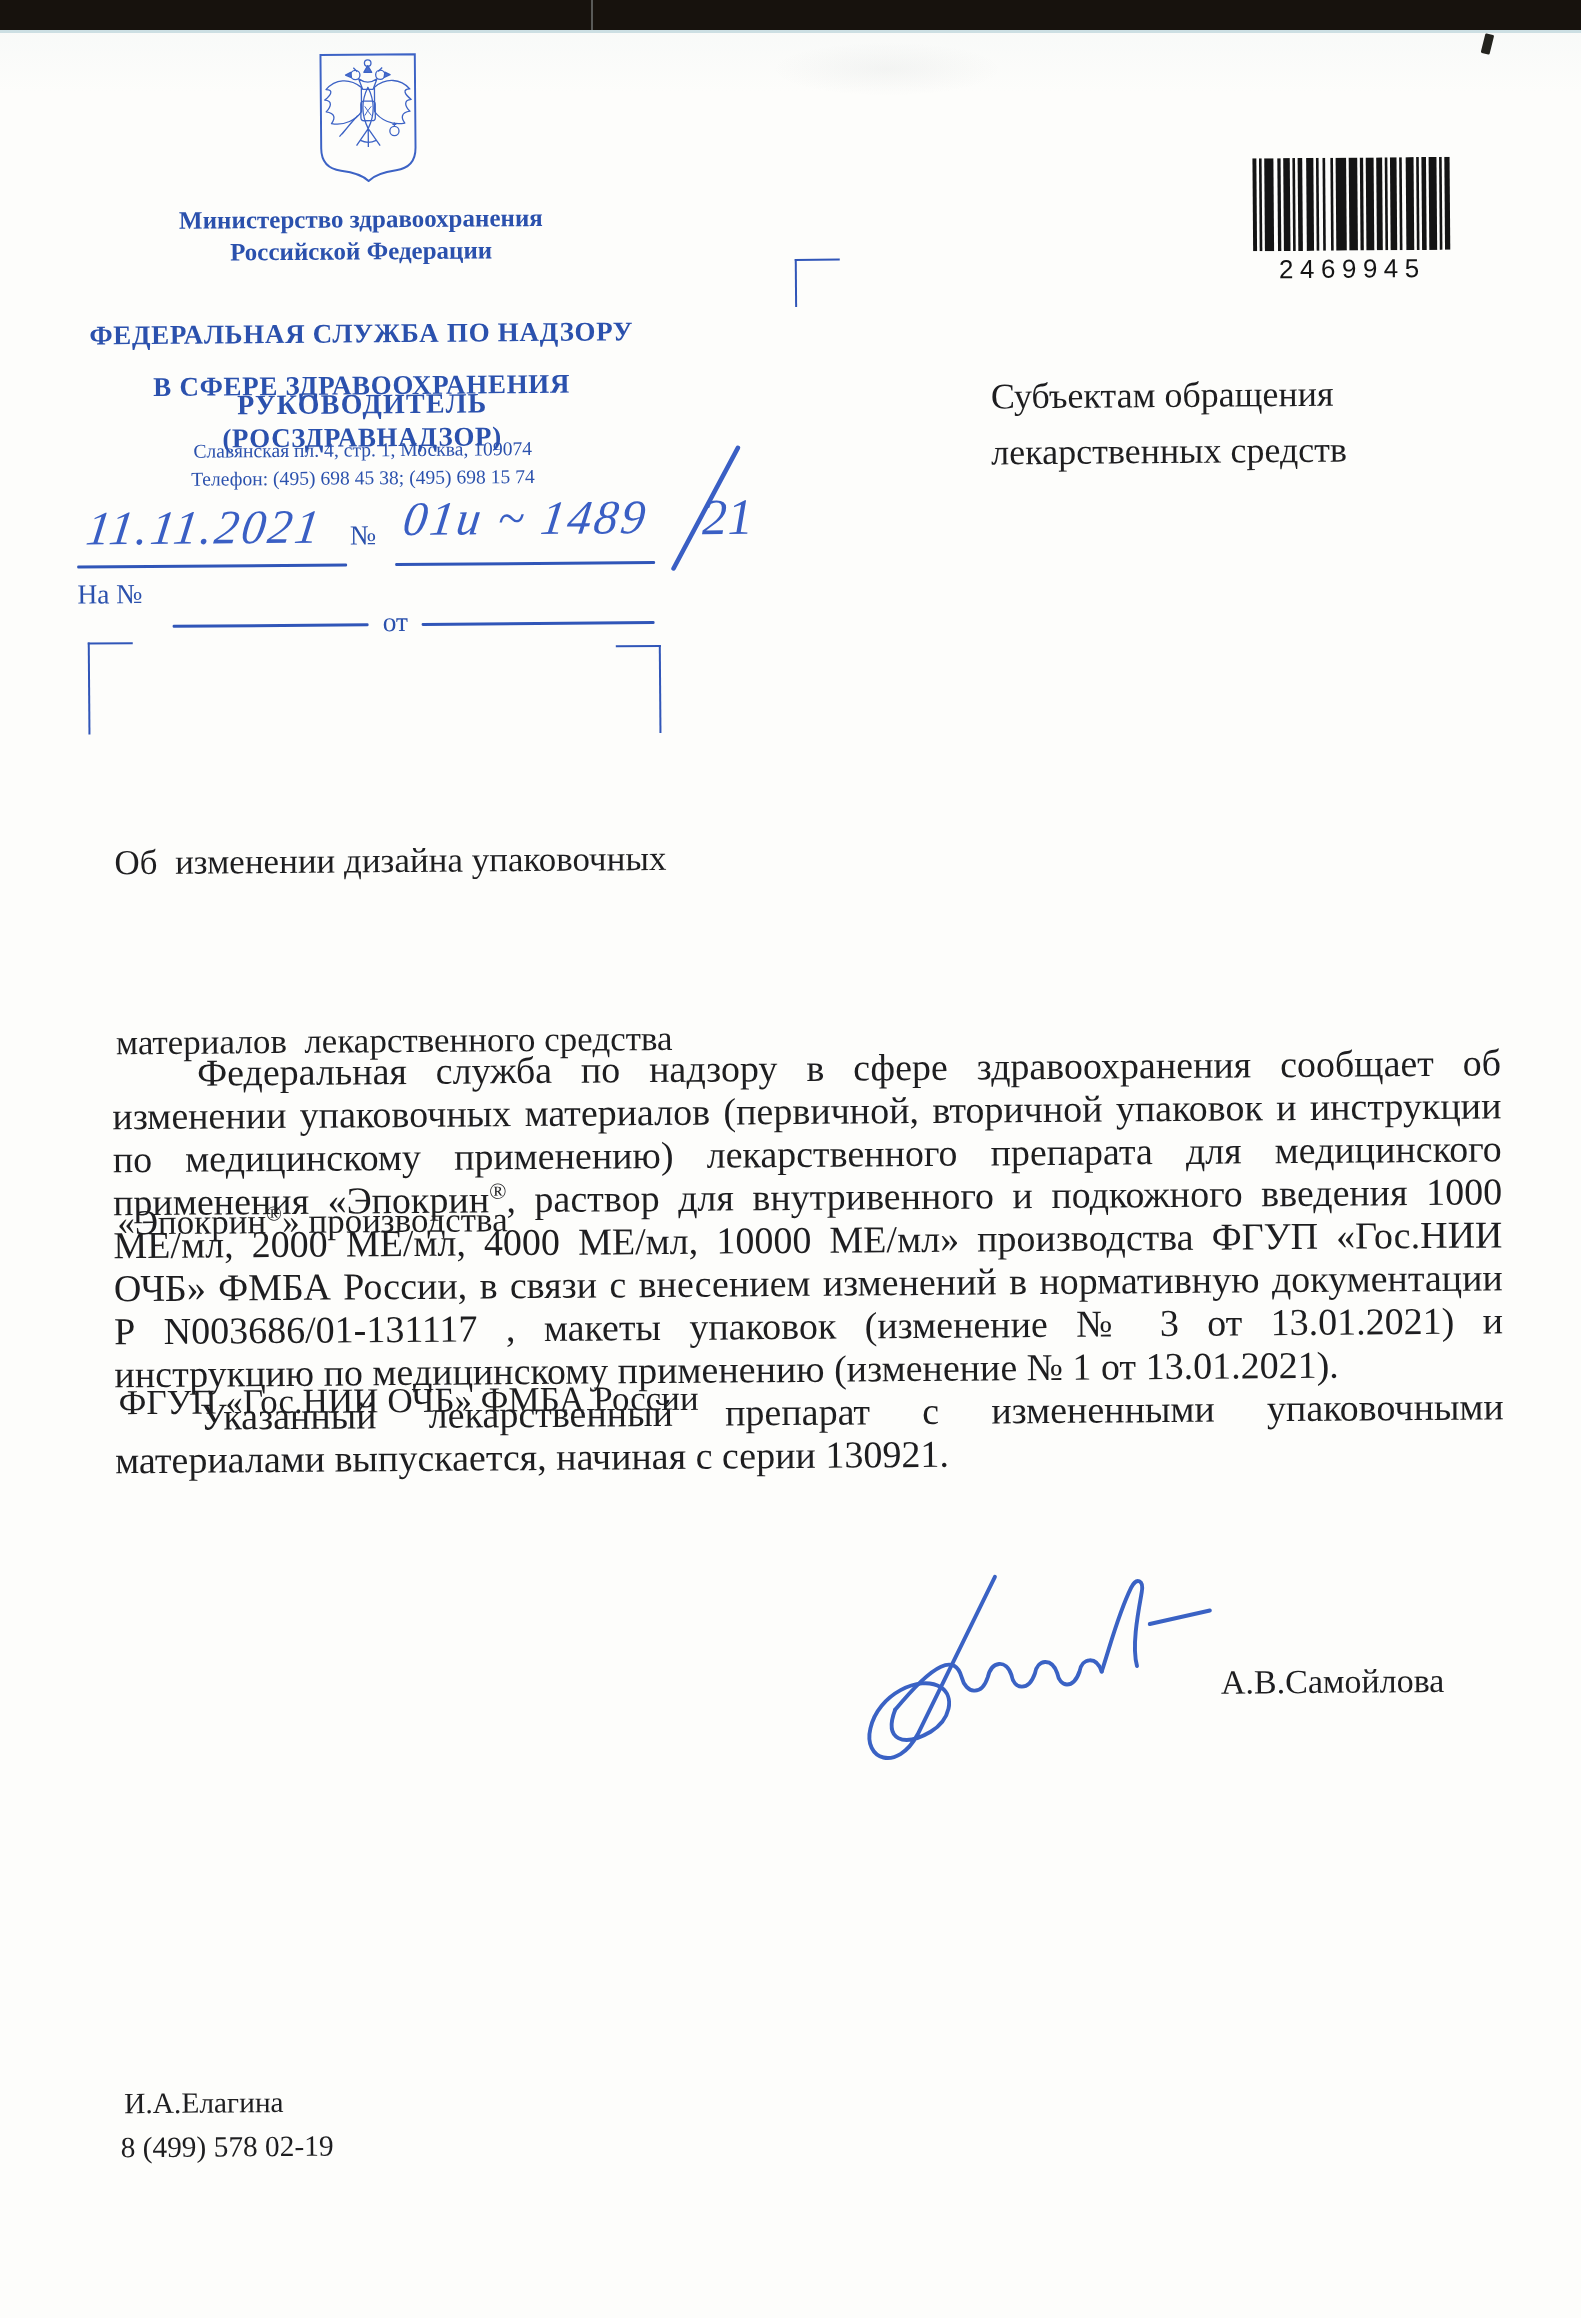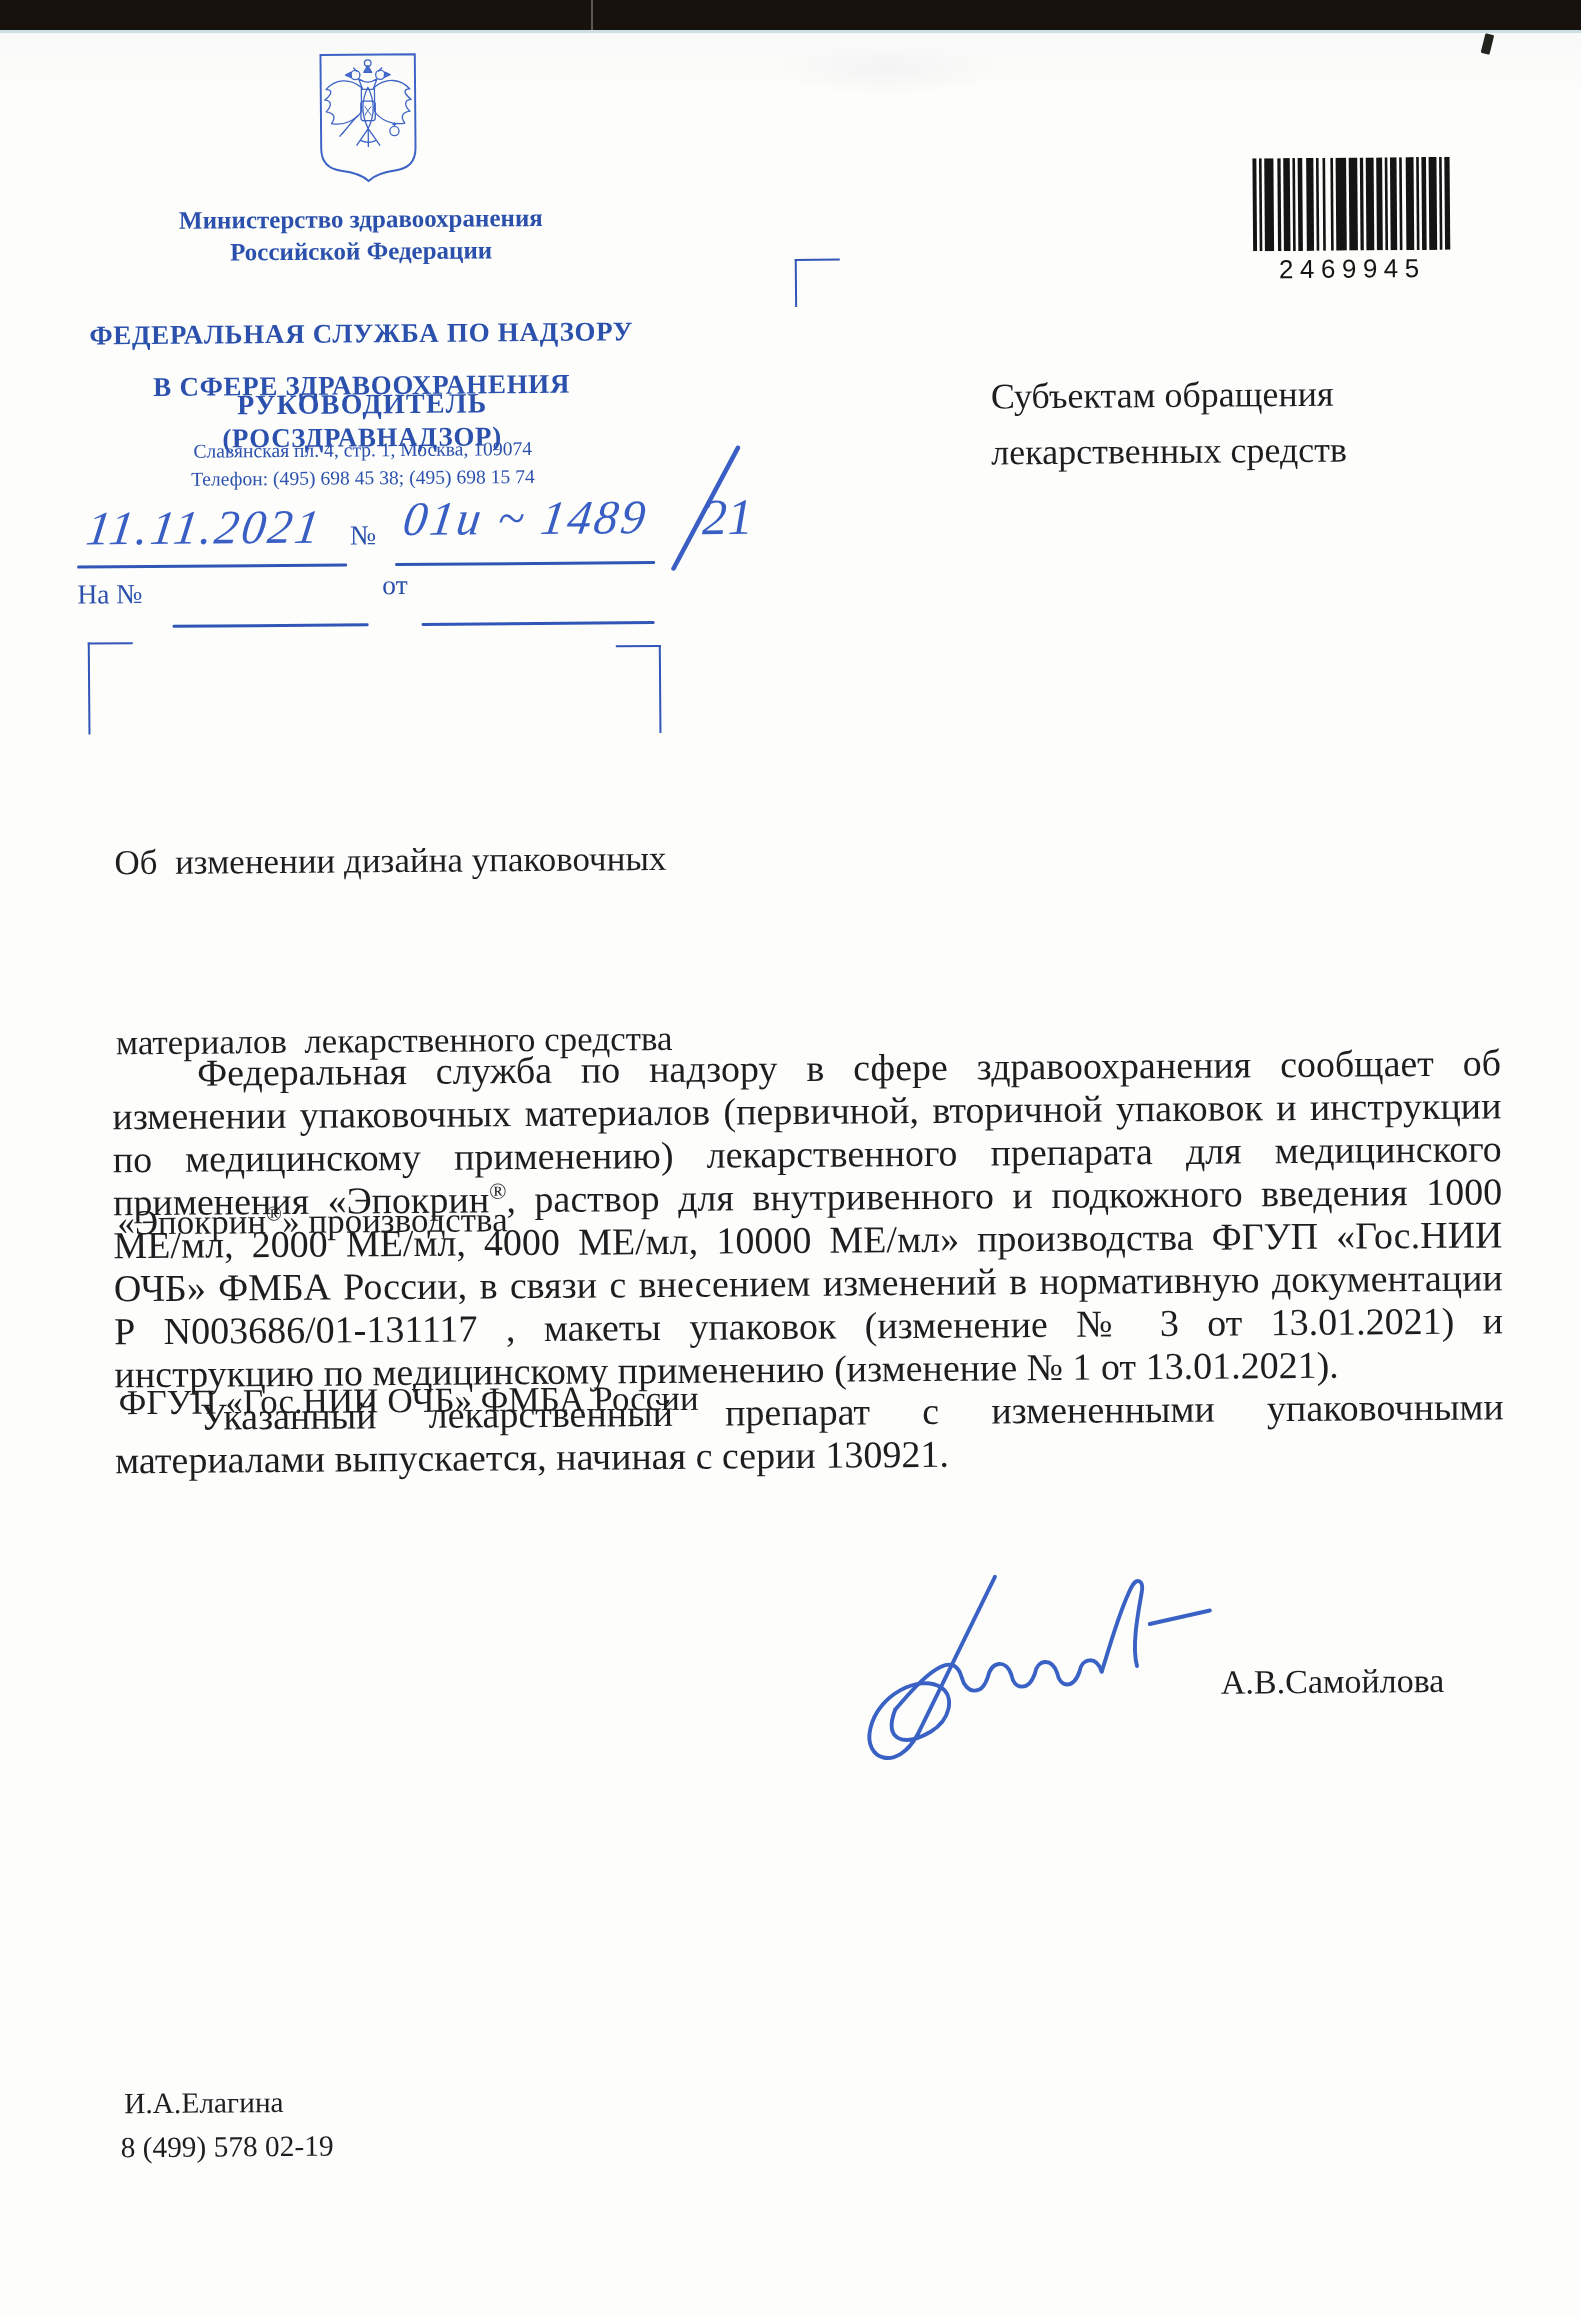--- a/index.html
+++ b/index.html
@@ -23,21 +23,21 @@
   .head-col{left:72px;width:589px;text-align:center;}
   .ministry{top:200px;font-size:25px;line-height:32px;font-weight:bold;}
   .service{top:304px;font-size:27px;line-height:52px;font-weight:bold;letter-spacing:0.7px;}
   .ruk{top:385px;font-size:28px;font-weight:bold;letter-spacing:1.3px;}
   .addr{top:433px;font-size:19.6px;line-height:27.5px;}
   .hand{font-style:italic;color:#3a5fc4;transform:skewX(-8deg);letter-spacing:2.6px;white-space:nowrap;}
   .hw-date{left:90px;top:495px;font-size:48px;}
   .hw-num{left:407px;top:488px;font-size:48px;}
   .no-sign{left:353px;top:516px;font-size:27.5px;}
   .ref-label{left:80px;top:573px;font-size:27.5px;}
-  .ref-from{left:385px;top:566px;font-size:27.5px;}
+  .ref-from{left:385px;top:603px;font-size:27.5px;}
   .bline{height:2.6px;background:#3156b8;border-radius:1.3px;}
   .line-date{left:80px;top:560px;width:270px;}
   .line-num{left:398px;top:560px;width:260px;}
   .line-ref1{left:175px;top:620px;width:196px;}
   .line-ref2{left:424px;top:620px;width:233px;}
   .crn{border:0 solid #3156b8;}
   .crn-subj-l{left:90px;top:637px;width:43px;height:90px;border-top-width:2.6px;border-left-width:2.6px;}
   .crn-subj-r{left:618px;top:644px;width:43px;height:86px;border-top-width:2.6px;border-right-width:2.6px;}
   .crn-addr{left:800px;top:259px;width:43px;height:46px;border-top-width:2.6px;border-left-width:2.6px;}
   

